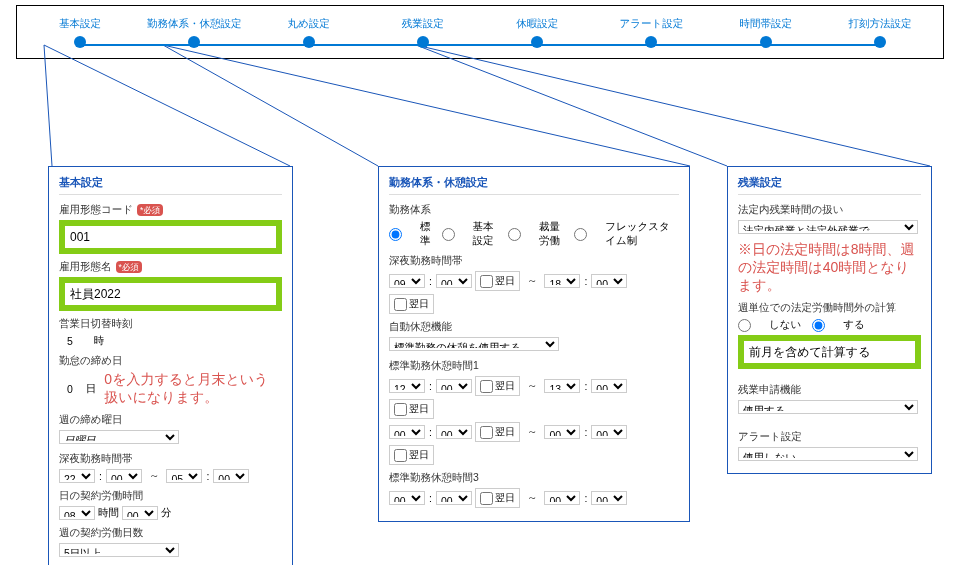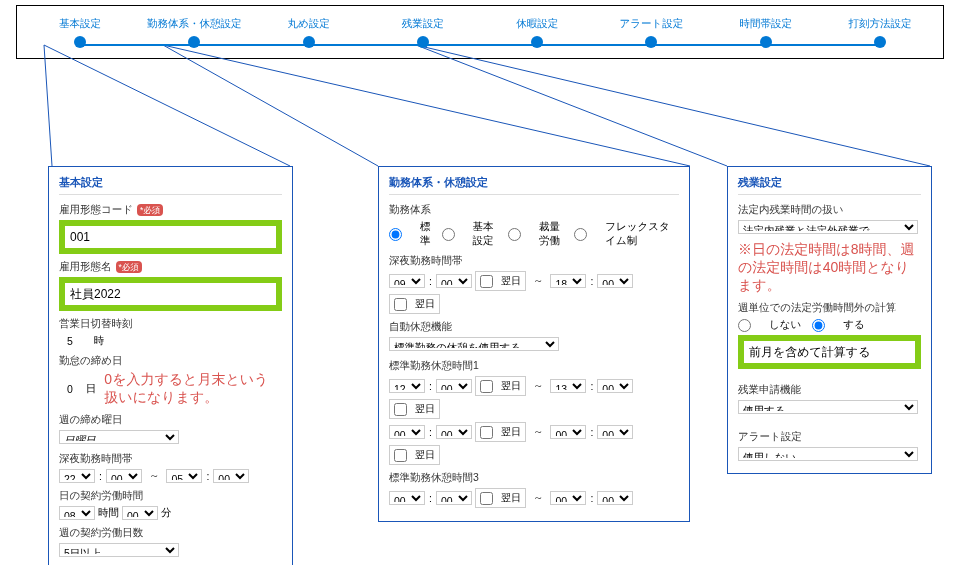--- a/index.html
+++ b/index.html
@@ -118,21 +118,21 @@
   }
   input[type="radio"], input[type="checkbox"] {
     margin: 0 2px 0 0;
   }
   .cb-wrap {
     display: inline-flex;
     align-items: center;
     border: 1px solid #ccc;
     padding: 2px 4px;
     font-size: 10px;
-    gap: 6px;
+    gap: 0;
   }
   .tilde { margin: 0 4px; }
   .colon { margin: 0 1px; }
   svg.connector {
     position: absolute;
     top: 0;
     left: 0;
     pointer-events: none;
   }
 </style>

